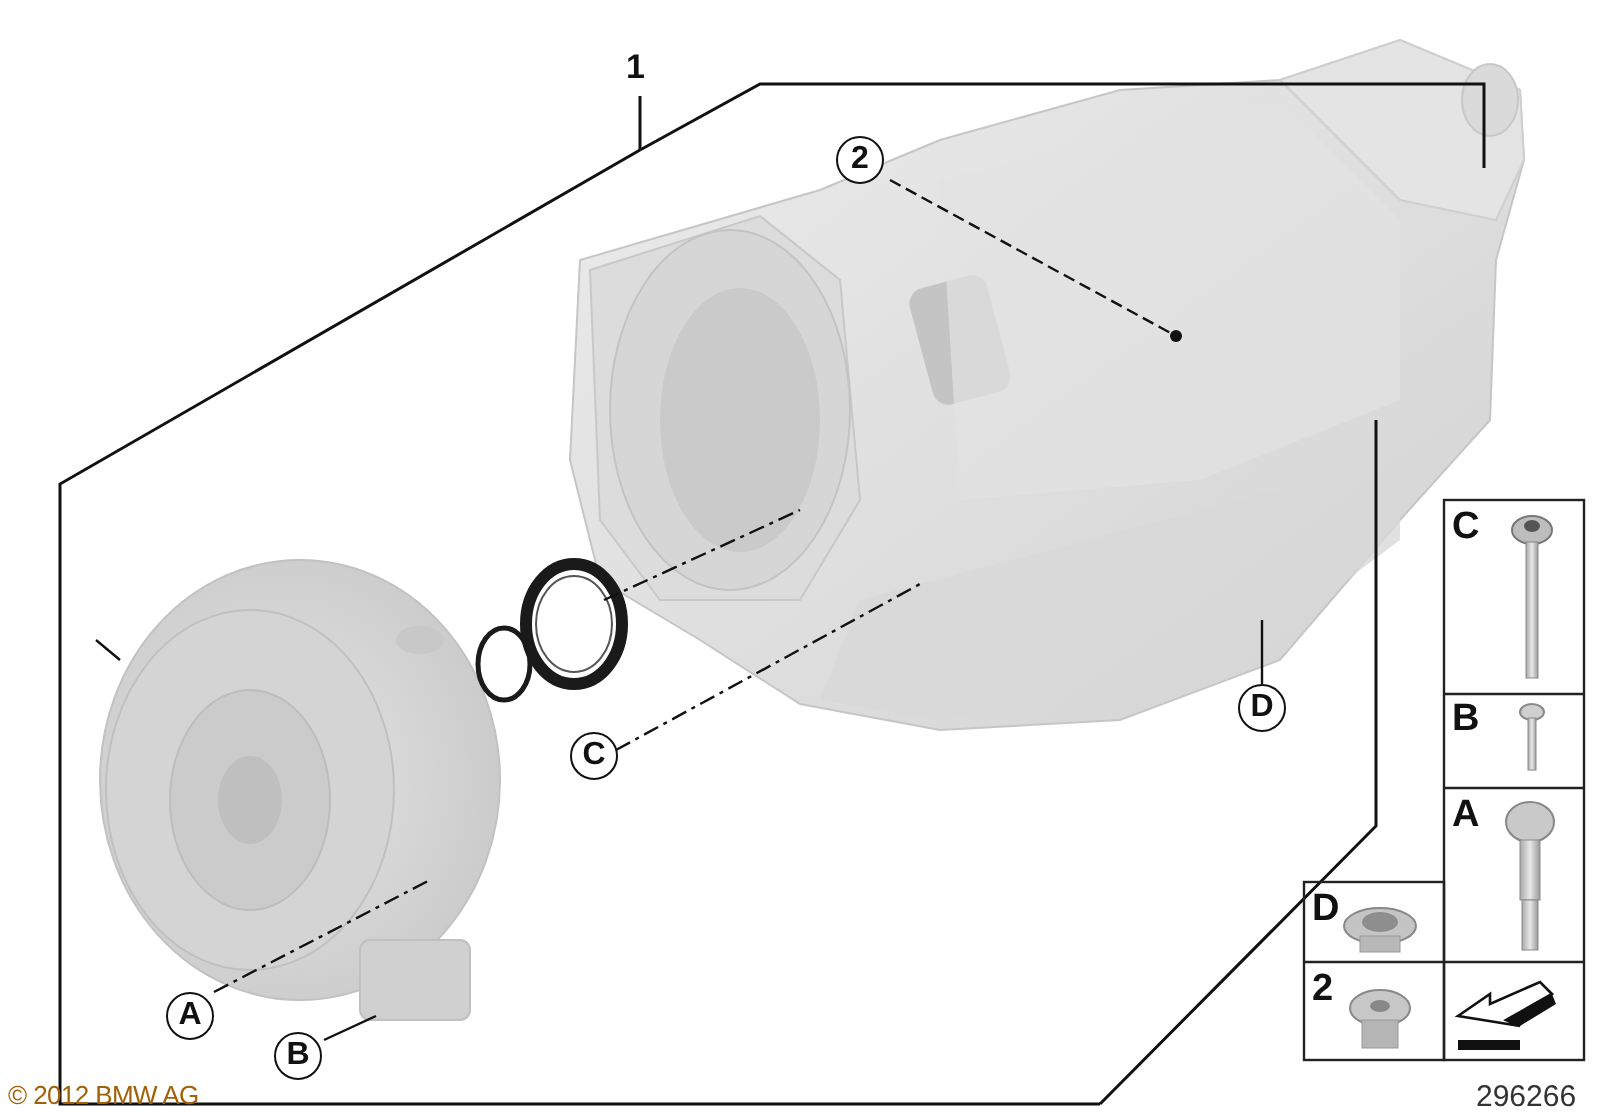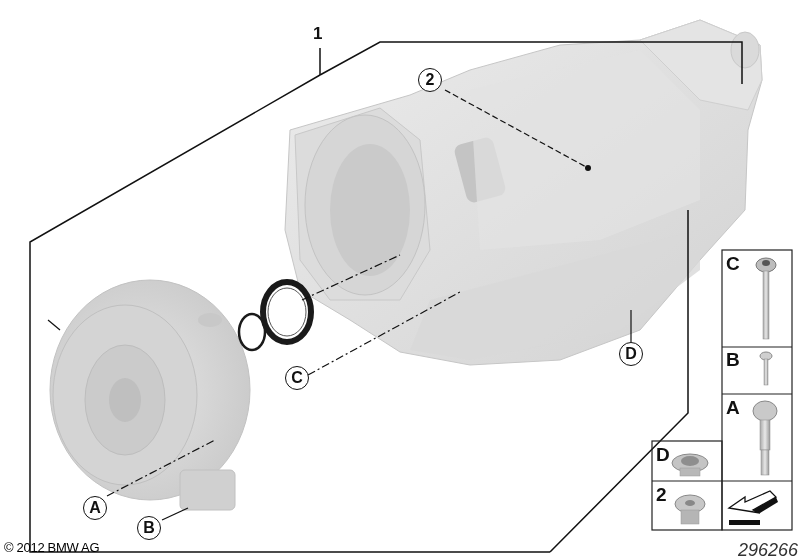--- a/index.html
+++ b/index.html
@@ -1,22 +1,22 @@
 <!DOCTYPE html>
 <html><head>
 <meta charset="utf-8">
 <style>
   html, body { margin:0; padding:0; background:#ffffff; }
   body { width:800px; height:560px; position:relative; overflow:hidden; font-family:"Liberation Sans", sans-serif; }
   #stage { position:absolute; left:0; top:0; width:800px; height:560px; }
   .callout-circle { position:absolute; width:24px; height:24px; border:1.5px solid #111; border-radius:50%; background:#fff; display:flex; align-items:center; justify-content:center; font-weight:bold; font-size:16px; color:#111; box-sizing:border-box; }
   .plain-label { position:absolute; font-weight:bold; font-size:17px; color:#111; }
   .legend-label { position:absolute; font-weight:bold; font-size:19px; color:#111; }
-  .copyright { position:absolute; left:4px; top:540px; font-size:13px; color:#000000; letter-spacing:-0.3px; }
-  .part-no { position:absolute; left:738px; top:540px; font-size:18px; color:#333;font-style:italic; }
+  .copyright { position:absolute; left:4px; top:540px; font-size:13px; color:#a16207; letter-spacing:-0.3px; }
+  .part-no { position:absolute; left:738px; top:540px; font-size:15px; color:#333; }
 </style>
 </head>
 <body>
 
 <div id="stage">
   <svg width="800" height="560" viewBox="0 0 800 560" xmlns="http://www.w3.org/2000/svg">
     <defs>
       <linearGradient id="gHous" x1="0" y1="0" x2="1" y2="1">
         <stop offset="0" stop-color="#ececec"></stop>
         <stop offset="1" stop-color="#d2d2d2"></stop>

